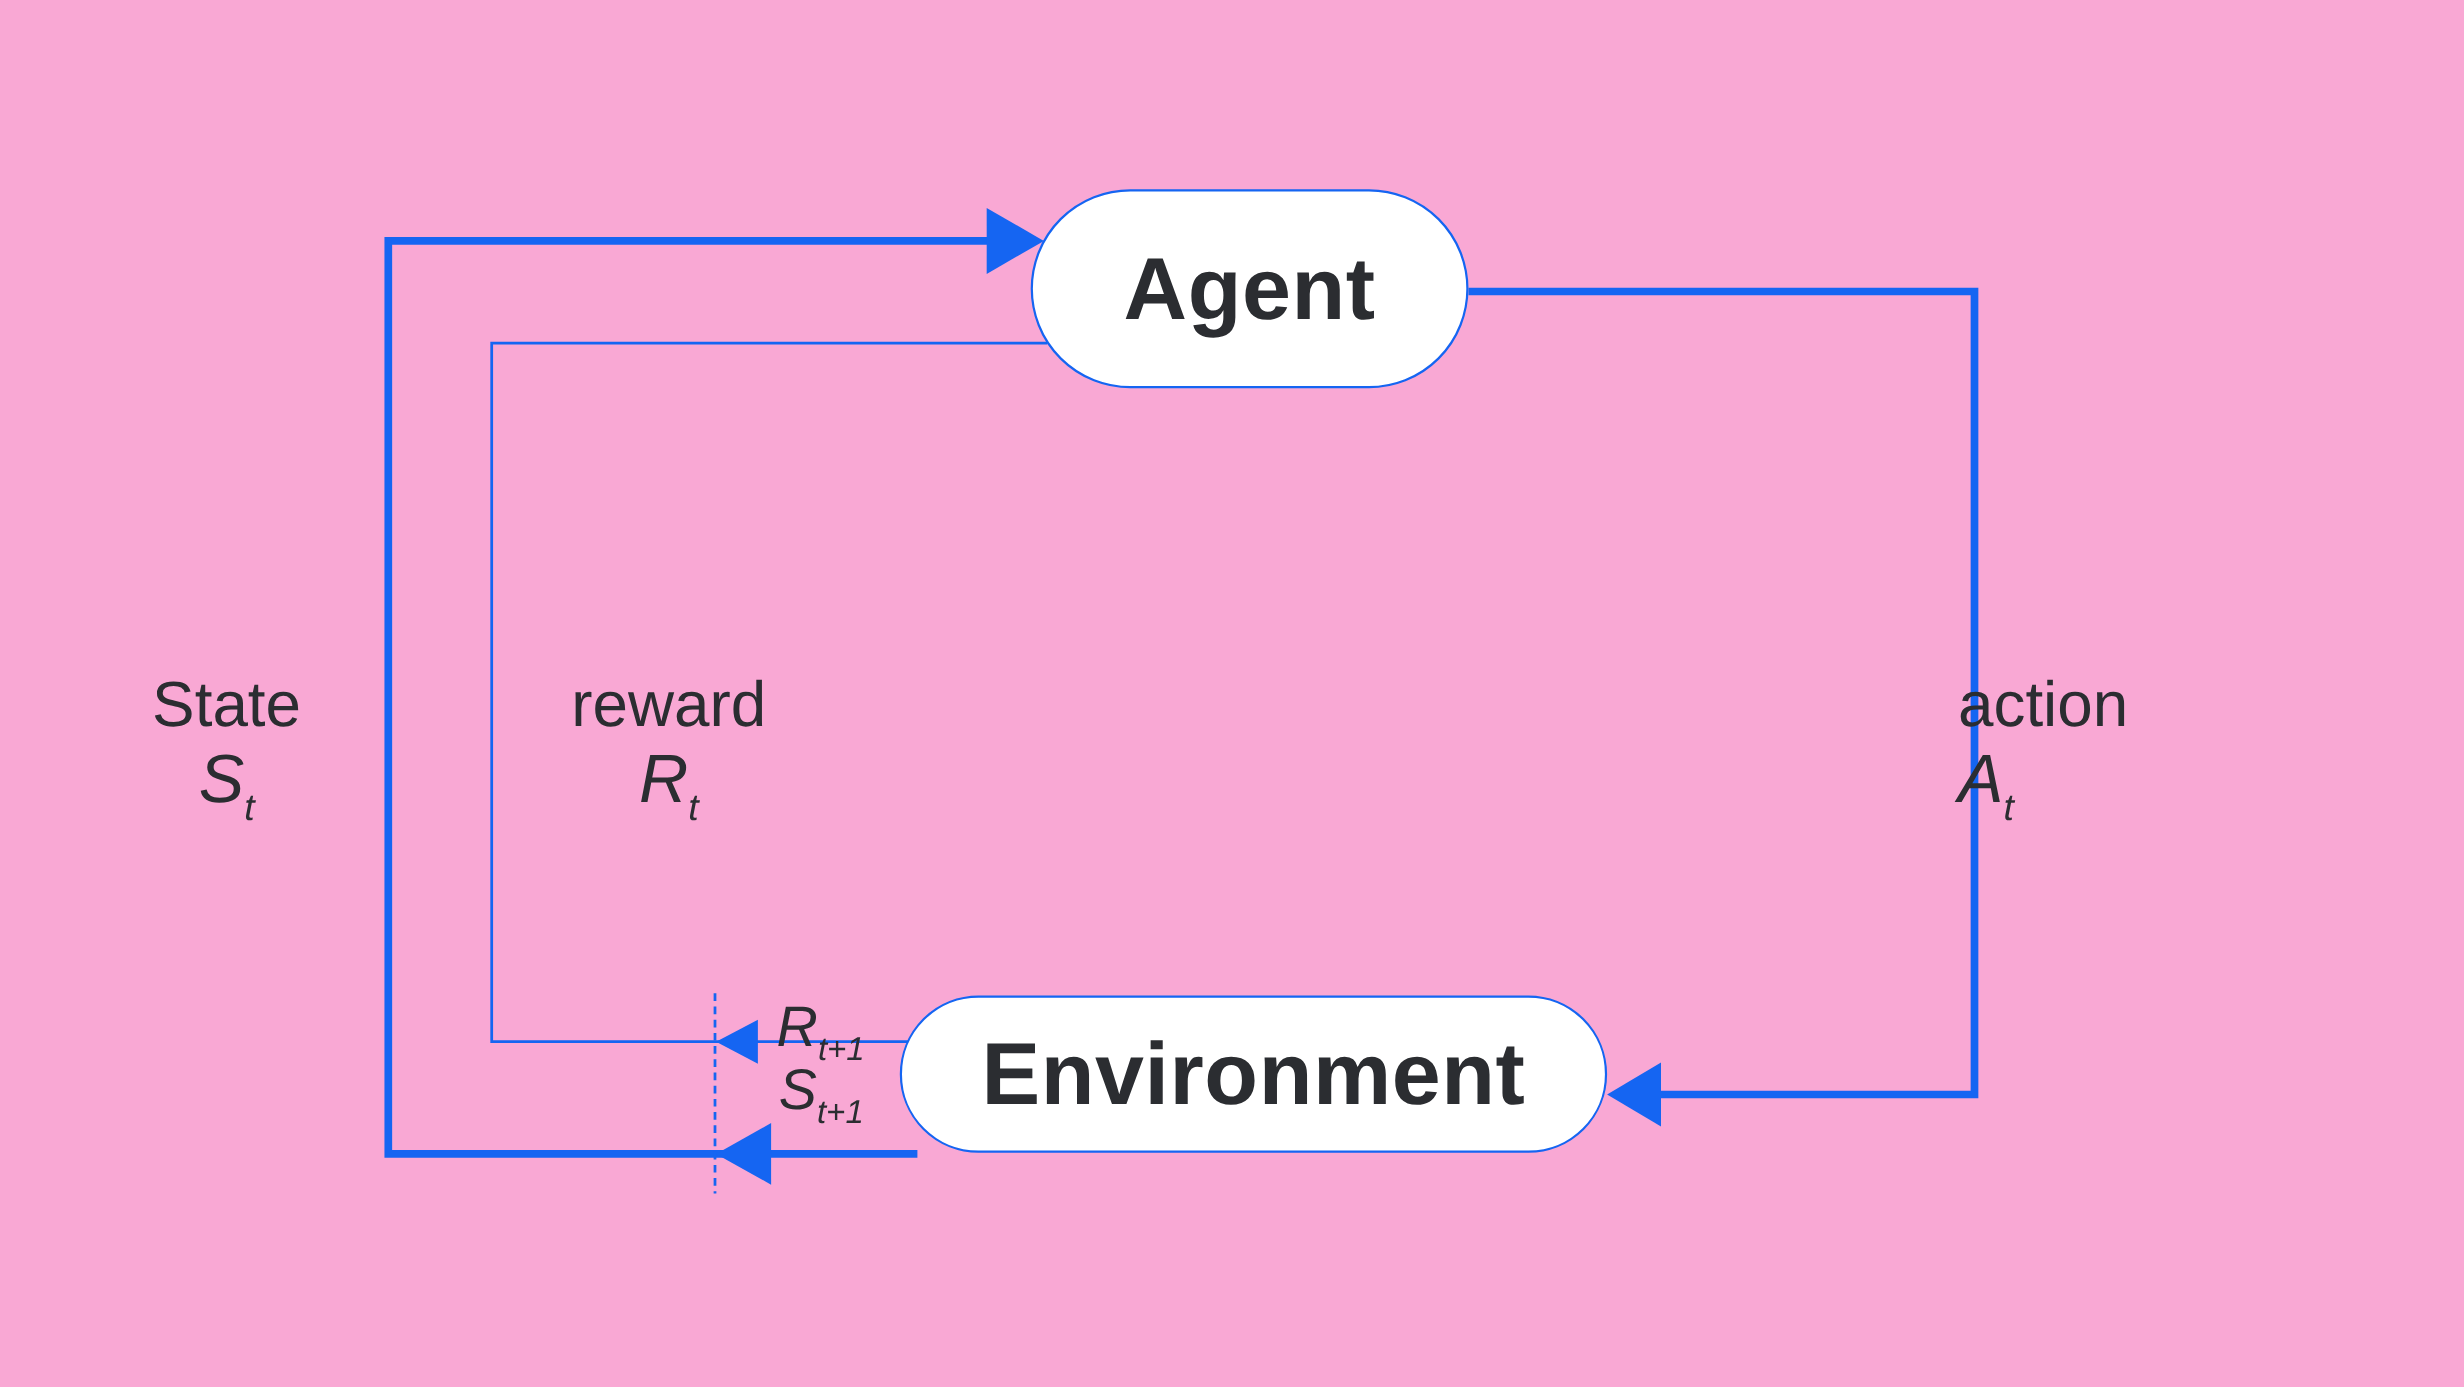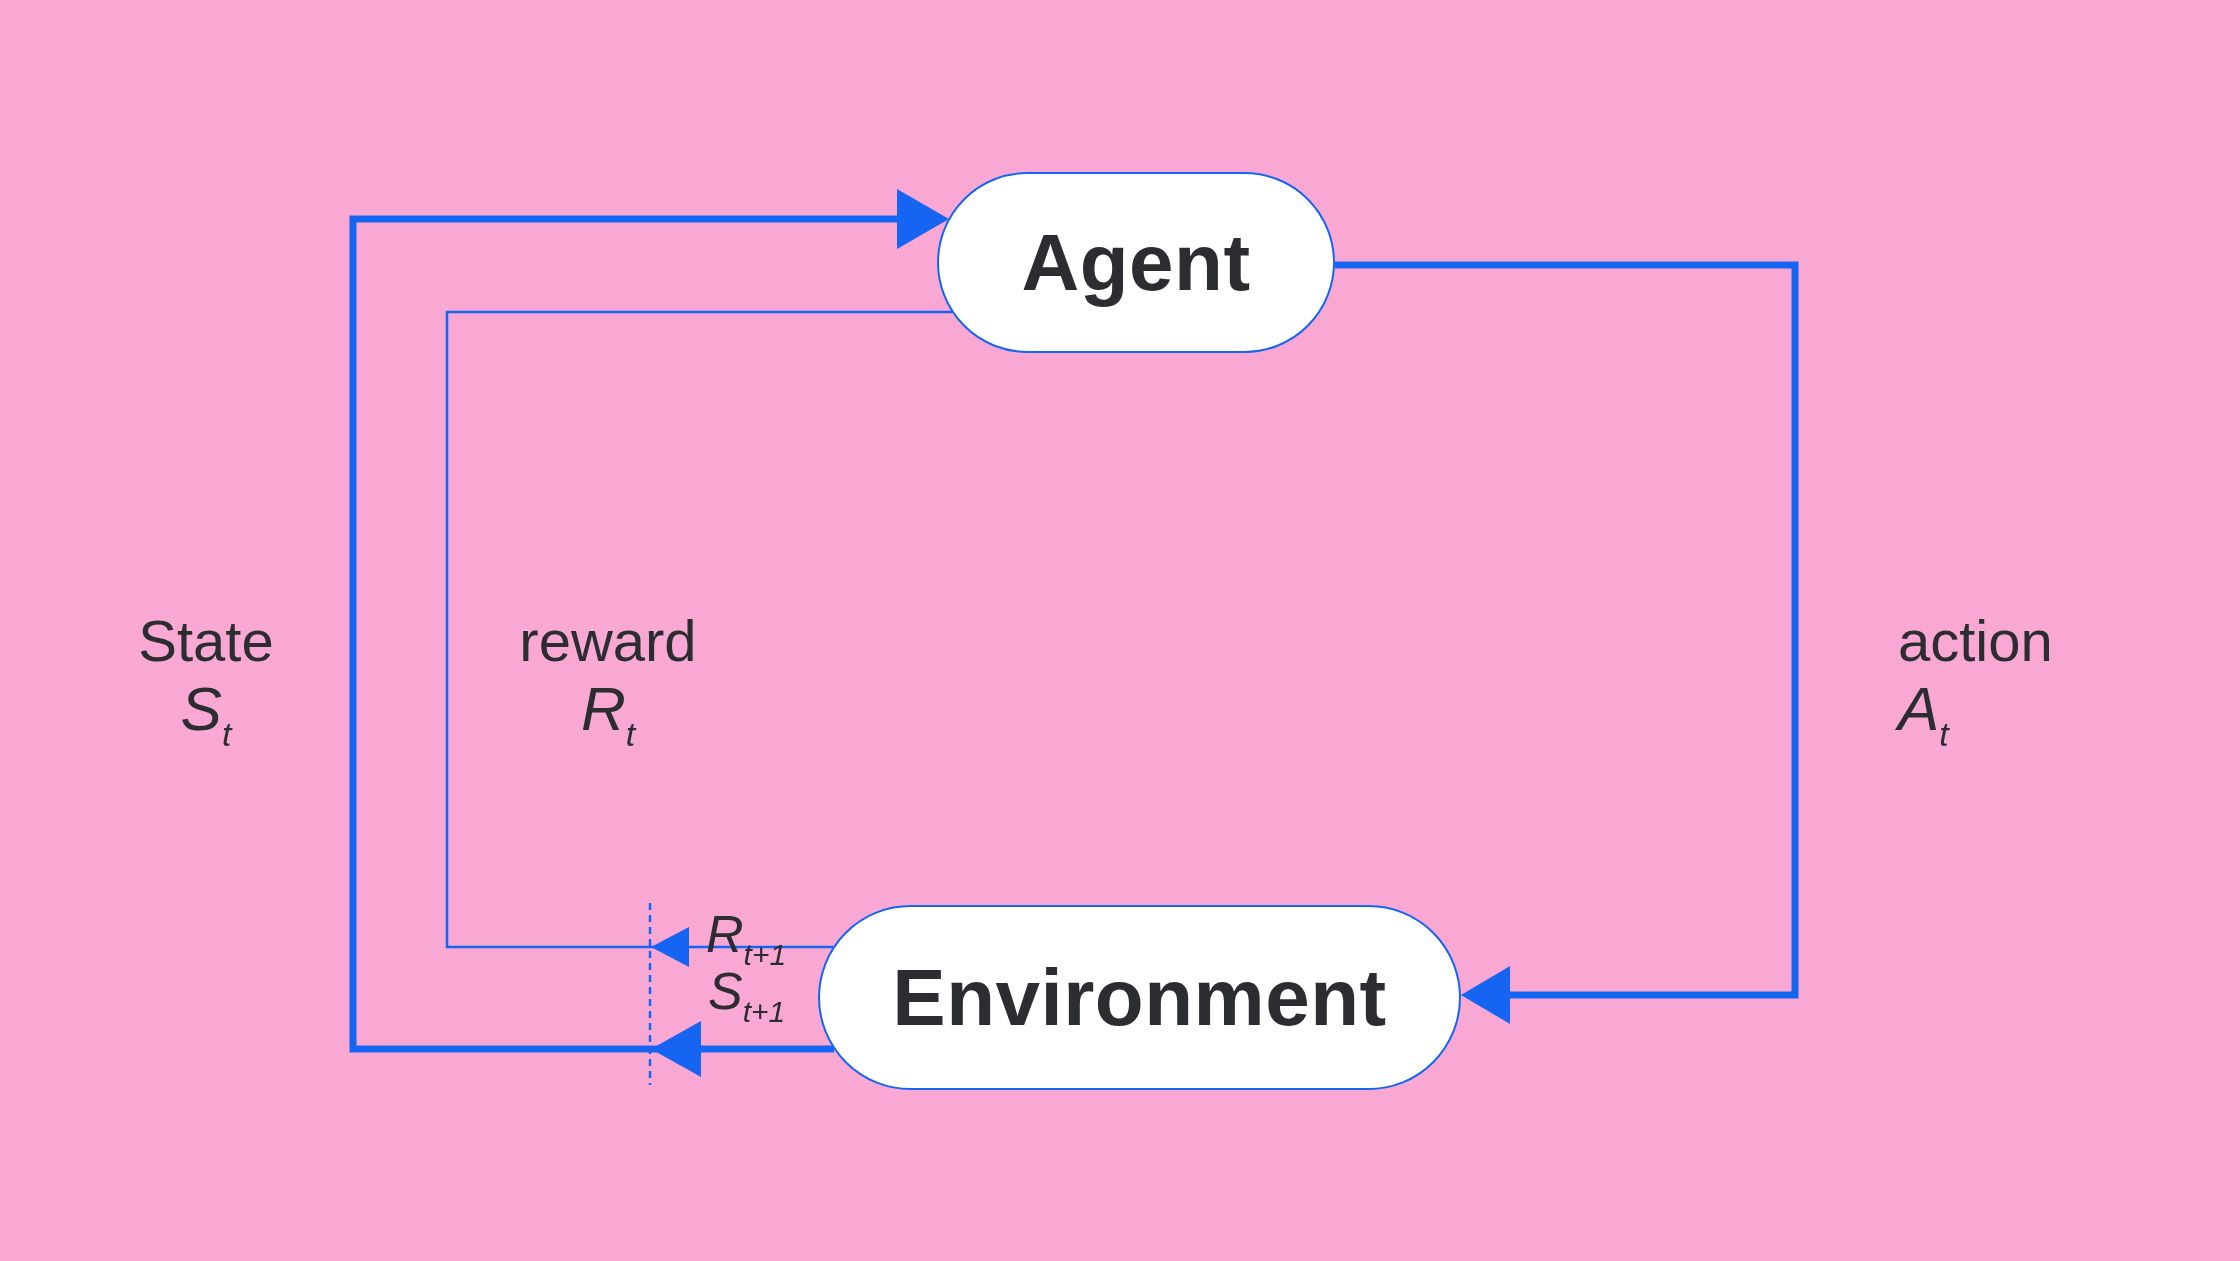--- a/index.html
+++ b/index.html
@@ -37,35 +37,35 @@
     font-size: 80px;
     letter-spacing: 0.5px;
   }
   .node.agent {
     left: 937px; top: 172px;
     width: 398px; height: 181px;
     border-radius: 90.5px;
   }
   .node.environment {
     left: 818px; top: 905px;
-    width: 643px; height: 185px;
+    width: 643px; height: 143px;
     border-radius: 92.5px;
   }
   .edge-label {
     position: absolute;
     color: var(--ink);
     font-size: 58px;
     line-height: 62px;
     text-align: center;
   }
   .edge-label .word { display: block; margin-top: 35px; }
   .edge-label .math-line { display: block; margin-top: 6px; white-space: nowrap; }
   .edge-label.state  { left: 96px;  top: 575px; width: 220px; }
   .edge-label.reward { left: 498px; top: 575px; width: 220px; }
-  .edge-label.action { left: 1898px; top: 575px; width: 240px; text-align: left; }
+  .edge-label.action { left: 1780px; top: 575px; width: 240px; text-align: left; }
   .mathsym {
     font-style: italic;
     font-size: 62px;
   }
   .mathsub {
     font-style: italic;
     font-size: 34px;
     vertical-align: -16px;
     letter-spacing: 0;
   }

